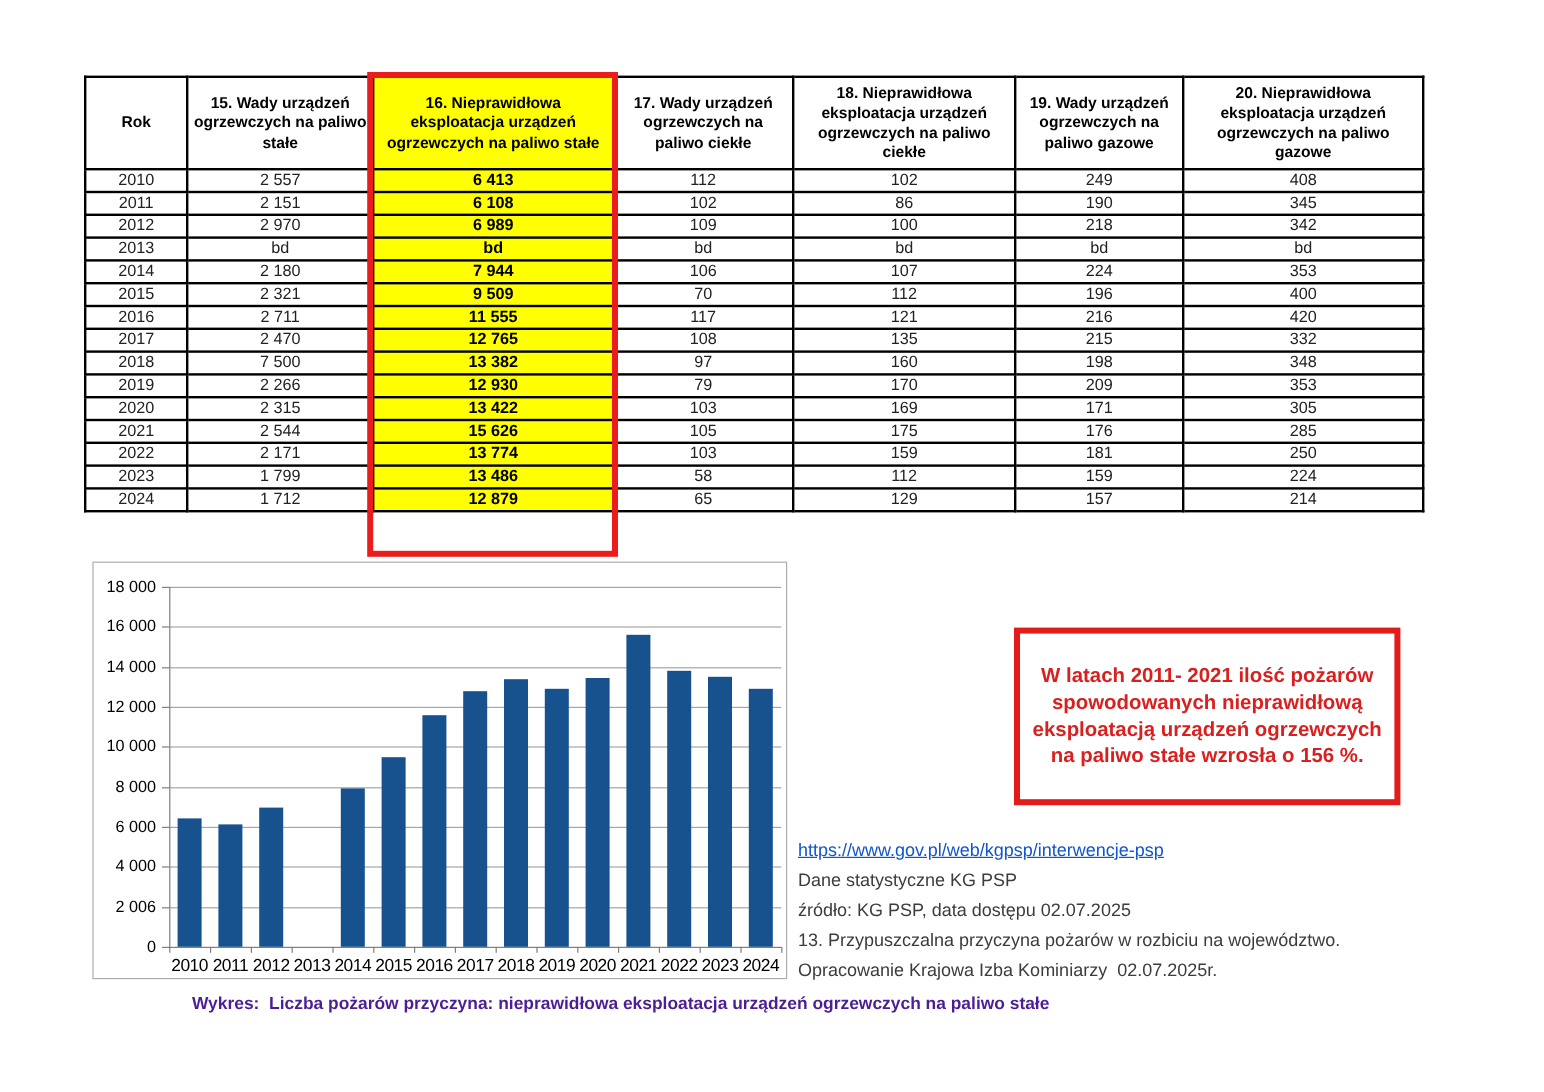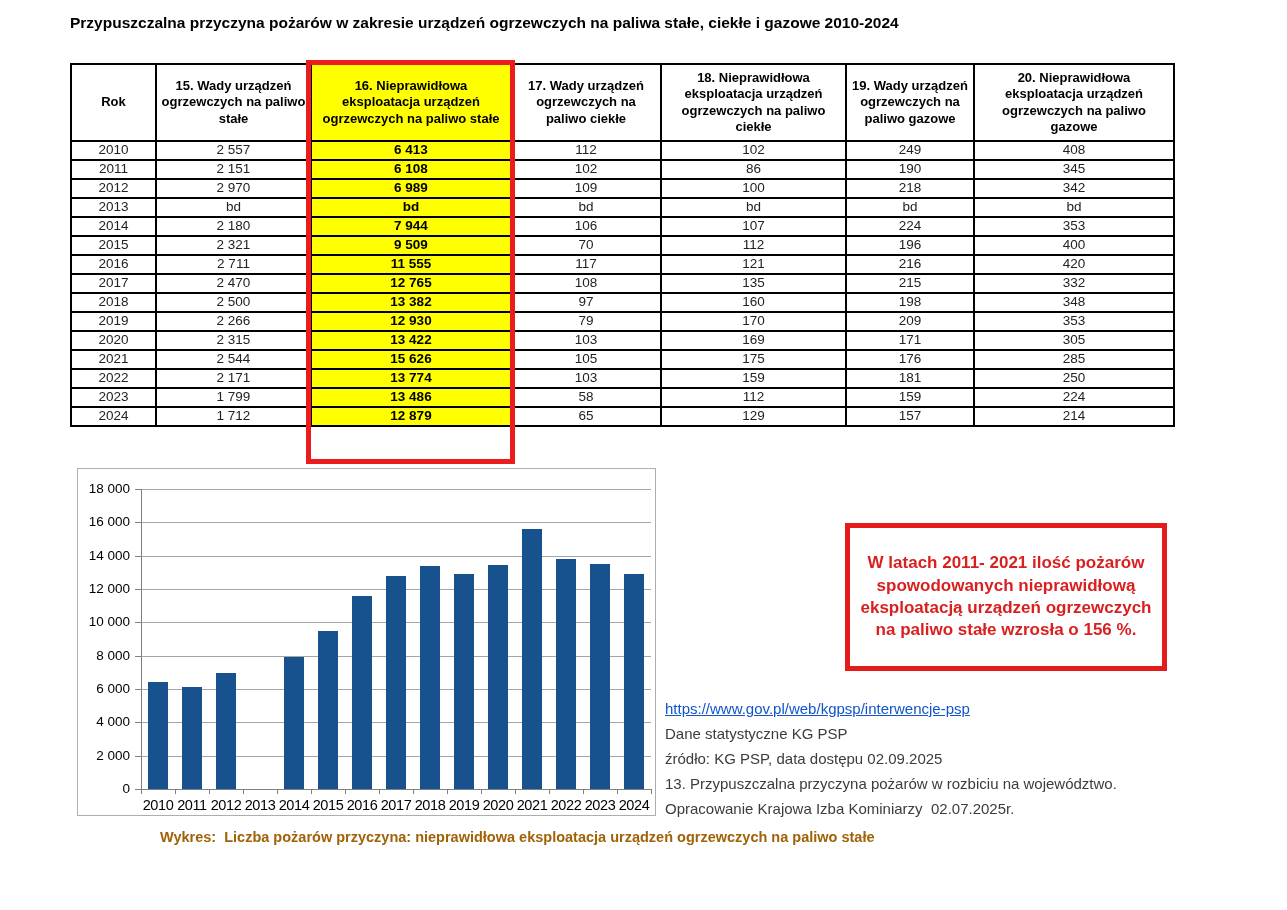--- a/index.html
+++ b/index.html
@@ -21,21 +21,21 @@
   table.fires th {
     font-size:13px; font-weight:bold; text-align:center; vertical-align:middle;
     padding:2px 4px; color:#000; line-height:1.25;
   }
   table.fires thead tr { height:77px; }
   table.fires td {
     font-size:13.5px; text-align:center; vertical-align:middle;
     height:19px; padding:0 2px; color:#222; line-height:1.05;
   }
   .c0{width:85px} .c1{width:155px} .c2{width:200px} .c3{width:150px}
-  .c4{width:185px} .c5{width:128px} .c6{width:200px}
+  .c4{width:185px} .c5{width:140px} .c6{width:200px}
   table.fires .hl { background:#ffff00; font-weight:bold; color:#000; }
   
   .hl-frame {
     position:absolute; left:306px; top:60px; width:209px; height:404px;
     border:5px solid #ea1c1c; box-sizing:border-box; pointer-events:none;
   }
   
   .chart {
     position:absolute; left:77px; top:468px; width:579px; height:348px;
     border:1px solid #aeaeae; background:#fff; box-sizing:border-box;
@@ -56,29 +56,28 @@
     margin:0; padding:0 2px; font-size:17px; font-weight:bold;
     color:#da1f1f; line-height:1.32;
   }
   
   .sources { position:absolute; left:665px; top:696px; font-size:15px; color:#3c3c3c; }
   .sources > div, .sources > a { display:block; line-height:25px; white-space:pre; }
   .sources a { color:#1155cc; }
   
   .caption {
     position:absolute; left:160px; top:829px; font-size:14.5px;
-    font-weight:bold; color:#a16207; white-space:pre;
+    font-weight:bold; color:#4c1d95; white-space:pre;
   }
 </style>
 </head>
 <body>
 
 <div class="page">
 
-  <h1 class="doc-title">Przypuszczalna przyczyna pożarów w zakresie urządzeń ogrzewczych na paliwa stałe, ciekłe i gazowe 2010-2024</h1>
 
   <table class="fires">
     <thead>
         <tr id="thead-row">
           <th class="c0">Rok</th>
           <th class="c1">15. Wady urządzeń ogrzewczych na paliwo stałe</th>
           <th class="c2 hl">16. Nieprawidłowa eksploatacja urządzeń ogrzewczych na paliwo stałe</th>
           <th class="c3">17. Wady urządzeń ogrzewczych na paliwo ciekłe</th>
           <th class="c4">18. Nieprawidłowa eksploatacja urządzeń ogrzewczych na paliwo ciekłe</th>
           <th class="c5">19. Wady urządzeń ogrzewczych na paliwo gazowe</th>
@@ -153,21 +152,21 @@
           <td class="c0">2017</td>
           <td class="c1">2 470</td>
           <td class="c2 hl">12 765</td>
           <td class="c3">108</td>
           <td class="c4">135</td>
           <td class="c5">215</td>
           <td class="c6">332</td>
         </tr>
         <tr>
           <td class="c0">2018</td>
-          <td class="c1">2 500</td>
+          <td class="c1">7 500</td>
           <td class="c2 hl">13 382</td>
           <td class="c3">97</td>
           <td class="c4">160</td>
           <td class="c5">198</td>
           <td class="c6">348</td>
         </tr>
         <tr>
           <td class="c0">2019</td>
           <td class="c1">2 266</td>
           <td class="c2 hl">12 930</td>
@@ -225,21 +224,21 @@
   </table>
 
   <div class="hl-frame"></div>
 
   <div class="chart" id="chart">
       <div class="gridline" style="left: 63px; top: 320px; width: 510px; background: rgb(127, 127, 127);"></div>
       <div class="tick" style="left: 57px; top: 320px; width: 6px; height: 1px;"></div>
       <div class="ylab" style="left: 0px; top: 312px; width: 52px;">0</div>
       <div class="gridline" style="left: 63px; top: 286.667px; width: 510px;"></div>
       <div class="tick" style="left: 57px; top: 286.667px; width: 6px; height: 1px;"></div>
-      <div class="ylab" style="left: 0px; top: 278.667px; width: 52px;">2 000</div>
+      <div class="ylab" style="left: 0px; top: 278.667px; width: 52px;">2 006</div>
       <div class="gridline" style="left: 63px; top: 253.333px; width: 510px;"></div>
       <div class="tick" style="left: 57px; top: 253.333px; width: 6px; height: 1px;"></div>
       <div class="ylab" style="left: 0px; top: 245.333px; width: 52px;">4 000</div>
       <div class="gridline" style="left: 63px; top: 220px; width: 510px;"></div>
       <div class="tick" style="left: 57px; top: 220px; width: 6px; height: 1px;"></div>
       <div class="ylab" style="left: 0px; top: 212px; width: 52px;">6 000</div>
       <div class="gridline" style="left: 63px; top: 186.667px; width: 510px;"></div>
       <div class="tick" style="left: 57px; top: 186.667px; width: 6px; height: 1px;"></div>
       <div class="ylab" style="left: 0px; top: 178.667px; width: 52px;">8 000</div>
       <div class="gridline" style="left: 63px; top: 153.333px; width: 510px;"></div>
@@ -305,20 +304,20 @@
       <div class="xlab" style="left: 534px; top: 328px; width: 44px;">2024</div>
     </div>
 
   <div class="annotation">
     <p>W latach  2011- 2021 ilość pożarów spowodowanych nieprawidłową eksploatacją urządzeń ogrzewczych na paliwo stałe wzrosła o 156 %.</p>
   </div>
 
   <div class="sources">
     <a href="#">https://www.gov.pl/web/kgpsp/interwencje-psp</a>
     <div>Dane statystyczne KG PSP</div>
-    <div>źródło: KG PSP, data dostępu 02.09.2025</div>
+    <div>źródło: KG PSP, data dostępu 02.07.2025</div>
     <div>13. Przypuszczalna przyczyna pożarów w rozbiciu na województwo.</div>
     <div>Opracowanie Krajowa Izba Kominiarzy  02.07.2025r.</div>
   </div>
 
   <div class="caption">Wykres:  Liczba pożarów przyczyna: nieprawidłowa eksploatacja urządzeń ogrzewczych na paliwo stałe</div>
 
 </div>
 
 </body></html>

